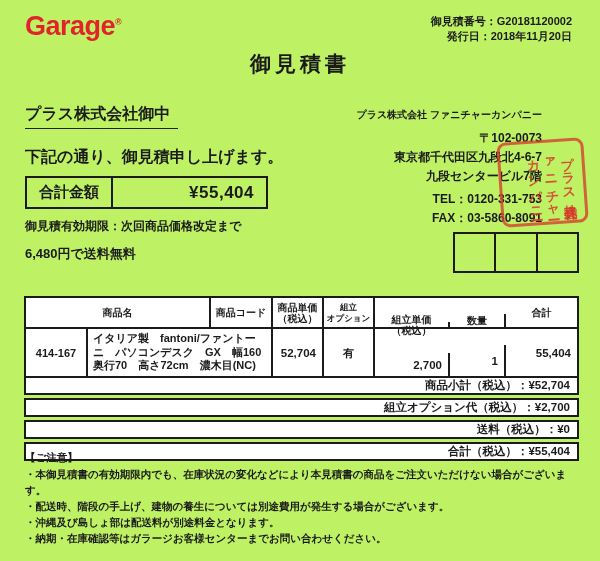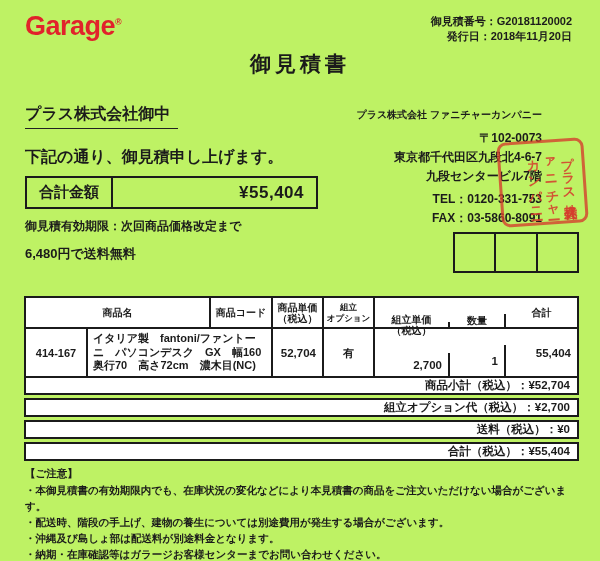--- a/index.html
+++ b/index.html
@@ -13,21 +13,21 @@
         color:#e1232b;letter-spacing:-0.5px;}
   .logo .tm{font-size:9px;vertical-align:super;font-weight:700;}
   .meta{position:absolute;right:28px;top:14px;text-align:right;font-size:11px;
         font-weight:700;line-height:14.5px;}
   .doc-title{position:absolute;top:50px;left:0;width:100%;text-align:center;
         font-size:21px;font-weight:600;letter-spacing:4px;margin:0;}
   
   .customer-name{position:absolute;left:25px;top:104px;font-size:16px;font-weight:600;
         border-bottom:1.5px solid #222;padding:0 8px 3px 0;}
   .greeting{position:absolute;left:25px;top:147px;font-size:16px;font-weight:600;}
-  .total-box{position:absolute;left:25px;top:176px;width:293px;height:33px;
+  .total-box{position:absolute;left:25px;top:176px;width:243px;height:33px;
         border:2px solid #1b1b1b;display:flex;box-sizing:border-box;}
   .total-label{width:84px;border-right:2px solid #1b1b1b;display:flex;align-items:center;
         justify-content:center;font-size:15px;font-weight:600;}
   .total-value{flex:1;display:flex;align-items:center;justify-content:flex-end;
         padding-right:12px;font-size:17px;font-weight:700;letter-spacing:.5px;}
   .validity{position:absolute;left:25px;top:218px;font-size:12px;font-weight:600;}
   .shipping{position:absolute;left:25px;top:245px;font-size:13px;font-weight:600;}
   
   .issuer{position:absolute;right:58px;top:105px;text-align:right;font-size:12px;
         font-weight:600;line-height:19px;}
@@ -61,21 +61,21 @@
   .body .cell{font-size:11px;font-weight:600;}
   .body .pname{justify-content:flex-start;align-items:flex-start;text-align:left;
         padding:3px 5px;line-height:13.5px;}
   .body .num{justify-content:flex-end;padding-right:6px;font-size:11.5px;}
   
   .sum-rows{position:absolute;left:24px;top:373px;width:555px;}
   .sum-row{margin-top:3px;height:19px;border:2px solid #1b1b1b;box-sizing:border-box;
         display:flex;align-items:center;justify-content:flex-end;padding-right:7px;
         font-size:11.5px;font-weight:600;background:#fff;}
   
-  .notes{position:absolute;left:25px;top:465px;width:558px;font-size:10.5px;
+  .notes{position:absolute;left:25px;top:449px;width:558px;font-size:10.5px;
         font-weight:600;line-height:16px;}
   .notes .nt{margin-bottom:1px;}
 </style>
 </head>
 <body>
 
 <div class="page">
 
   <div class="logo"><span>Garage</span><span class="tm">®</span></div>
 

